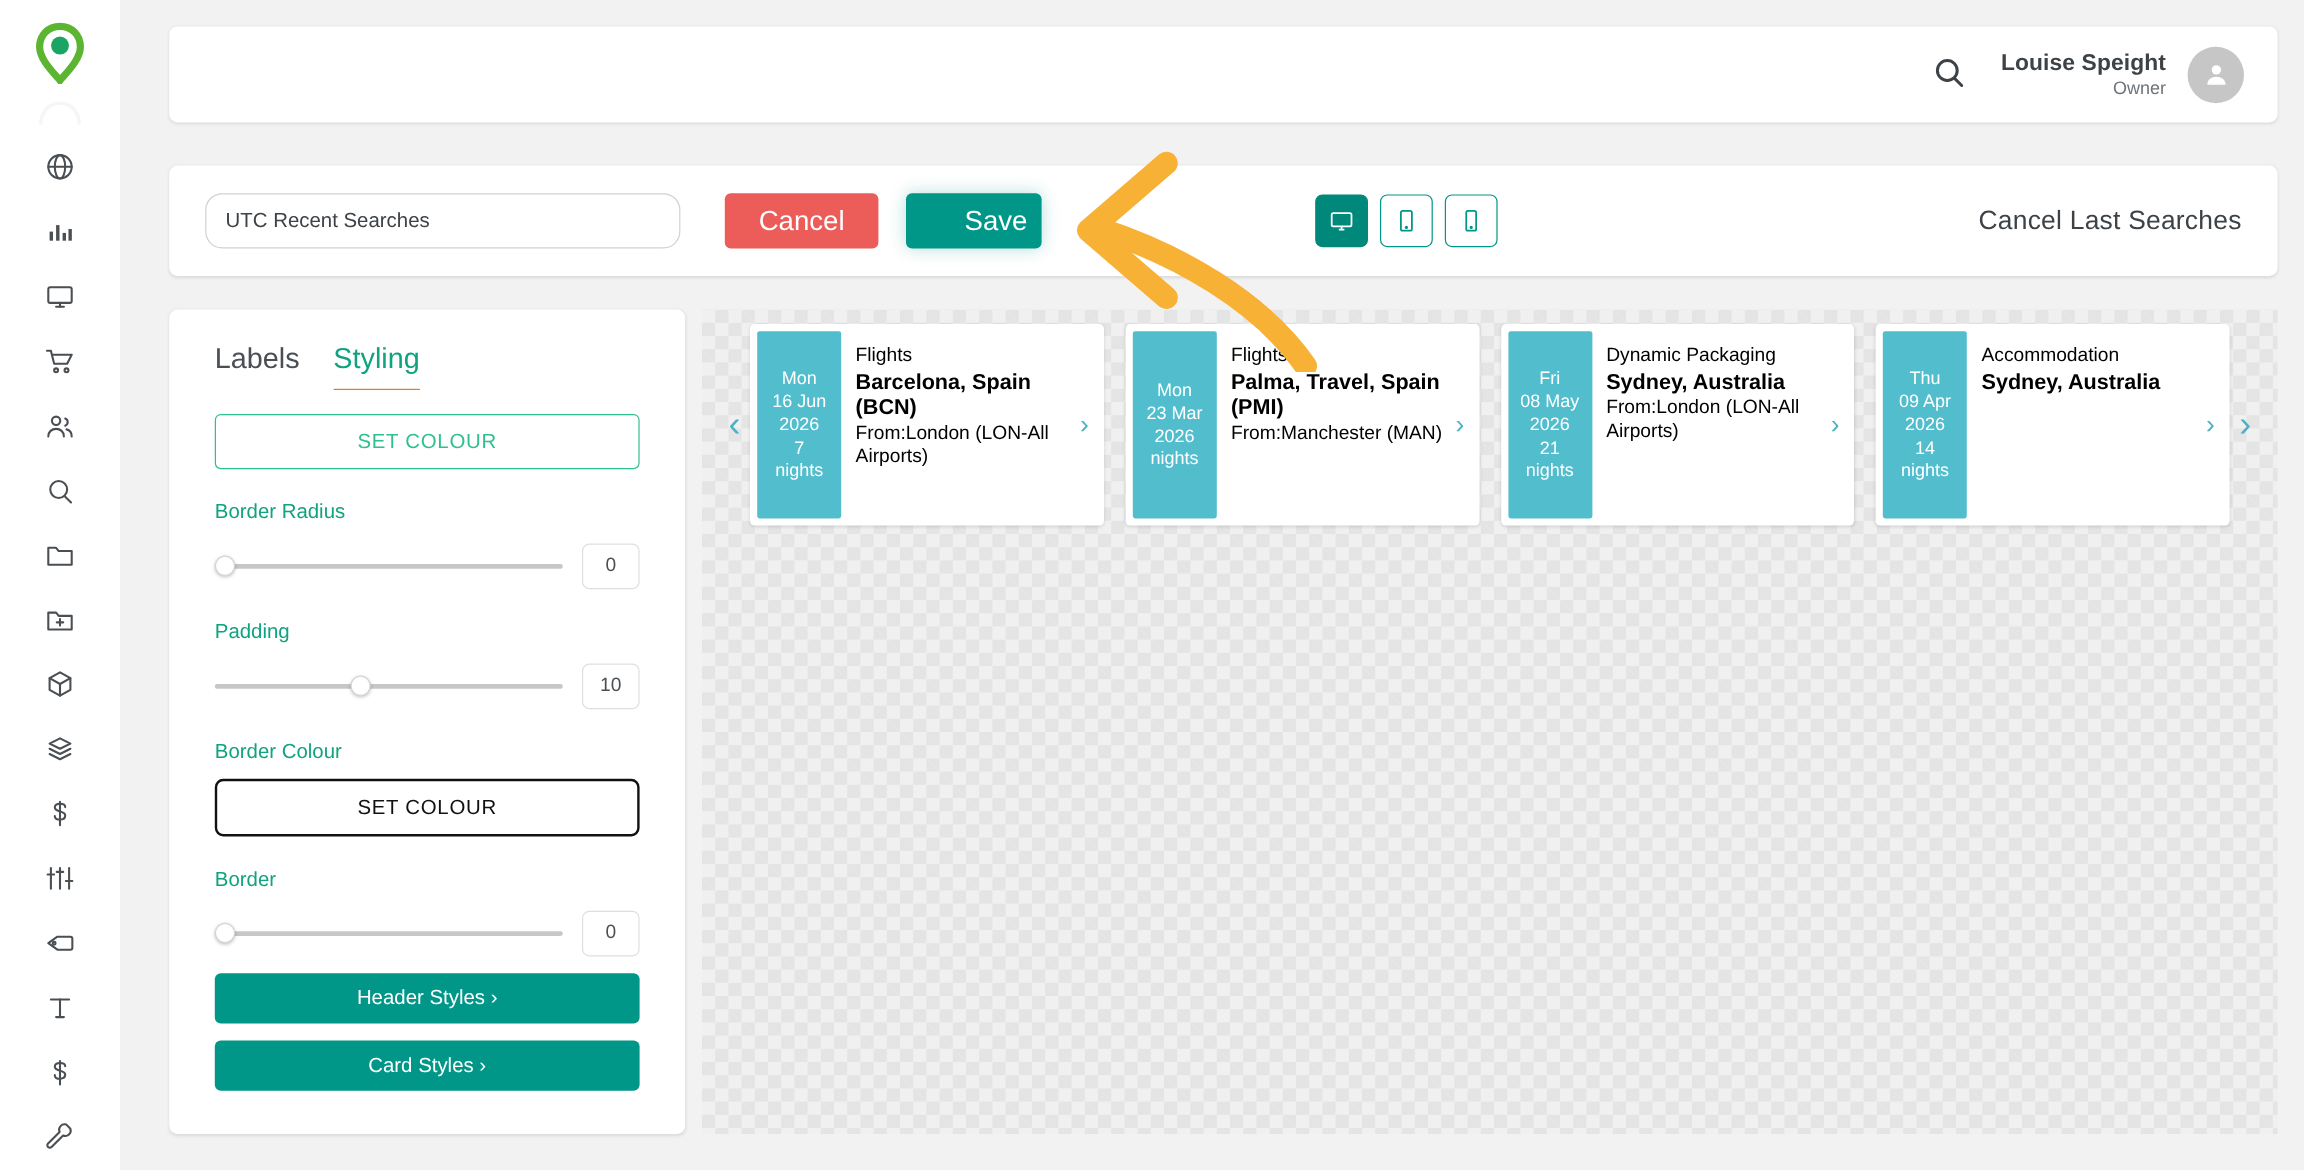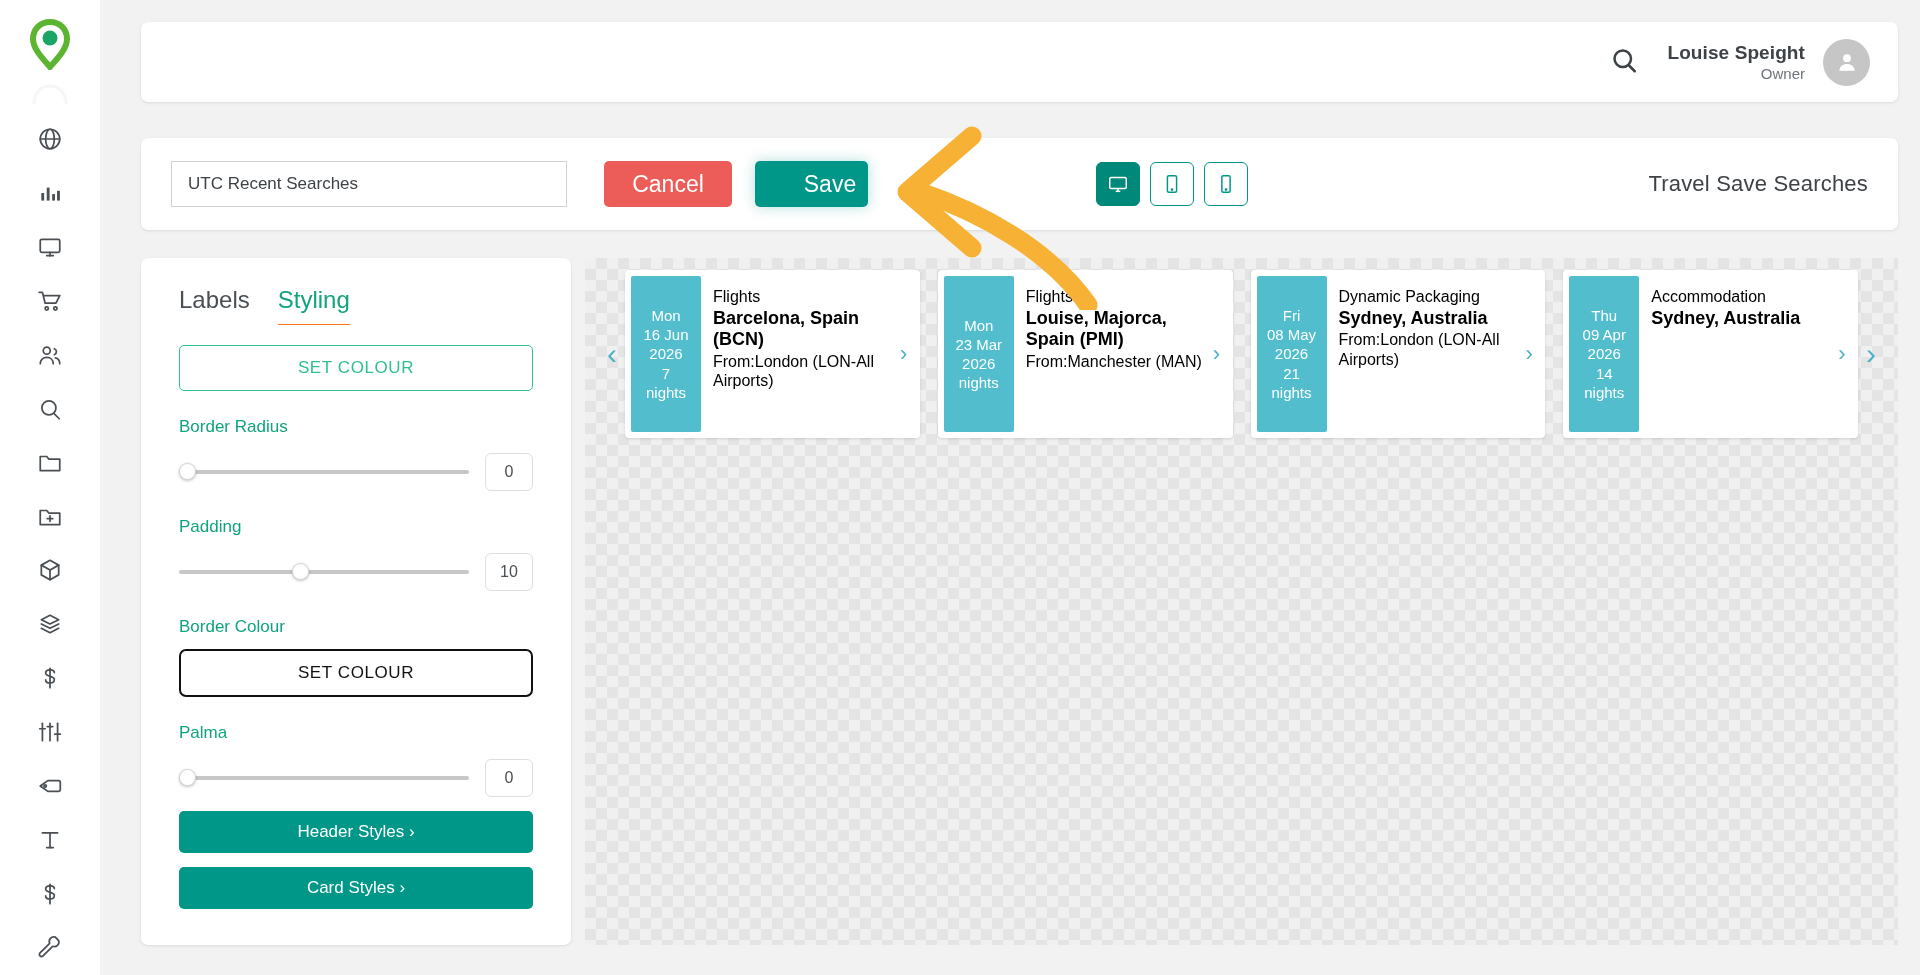--- a/index.html
+++ b/index.html
@@ -46,21 +46,21 @@
   .avatar svg { width: 26px; height: 26px; }
   .avatar svg * { fill: #fff; }
 
   
   #toolbar {
     position: absolute; left: 141px; top: 138px; width: 1757px; height: 92px;
     background: #fff; border-radius: 7px; box-shadow: 0 1px 3px rgba(0,0,0,.10);
     display: flex; align-items: center; padding: 0 30px;
   }
   #name-input {
-    width: 396px; height: 46px; border: 1px solid #cfd2d5; border-radius: 0;
+    width: 396px; height: 46px; border: 1px solid #cfd2d5; border-radius: 14px;
     padding: 0 16px; font-size: 17px; color: #3d4247;
     font-family: "Liberation Sans", sans-serif; background: #fff; outline: none;
   }
   .tb-btn {
     height: 46px; border: none; border-radius: 5px; color: #fff; font-size: 23px;
     font-family: "Liberation Sans", sans-serif; cursor: pointer;
   }
   #cancel-btn { width: 128px; background: #ec5c58; margin-left: 37px; }
   #save-btn { width: 113px; background: #009688; margin-left: 23px;
               box-shadow: 0 0 14px rgba(0,150,136,.30); padding-left: 37px; }
@@ -339,21 +339,21 @@
           </svg>
       </div>
       <div class="device-btn">
         <svg viewBox="0 0 24 24">
             <rect x="7.5" y="3" width="9" height="18" rx="1.6"></rect>
             <circle cx="12" cy="18" r=".7" fill="#009688" stroke="none"></circle>
           </svg>
       </div>
     </div>
 
-    <div id="widget-title">Travel Save Searches</div>
+    <div id="widget-title">Cancel Last Searches</div>
   </div>
 
   <div id="style-panel">
     <div class="tabs">
       <div class="tab">Labels</div>
       <div class="tab active">Styling</div>
     </div>
 
     <button class="colour-btn-green">SET COLOUR</button>
 
@@ -371,21 +371,21 @@
       <div class="slider">
         <div class="track"></div>
         <div class="knob" style="left:39%;"></div>
       </div>
       <input class="num-input" value="10" style="">
     </div>
 
     <div class="field-label">Border Colour</div>
     <button class="colour-btn-black">SET COLOUR</button>
 
-    <div class="field-label">Palma</div>
+    <div class="field-label">Border</div>
     <div class="slider-row">
       <div class="slider">
         <div class="track"></div>
         <div class="knob" style="left:0;"></div>
       </div>
       <input class="num-input" value="0" style="">
     </div>
 
     <button class="styles-btn">Header Styles  ›</button>
     <button class="styles-btn">Card Styles  ›</button>
@@ -416,21 +416,21 @@
         <div class="rs-card">
           <div class="rs-date">
             <span>Mon</span>
             <span>23 Mar</span>
             <span>2026</span>
             <span></span>
             <span>nights</span>
           </div>
           <div class="rs-body">
             <div class="rs-type">Flights</div>
-            <div class="rs-dest">Louise, Majorca, Spain (PMI)</div>
+            <div class="rs-dest">Palma, Travel, Spain (PMI)</div>
             <div class="rs-from">From:Manchester (MAN)</div>
           </div>
           <div class="rs-chev">›</div>
         </div>
 
         <div class="rs-card">
           <div class="rs-date">
             <span>Fri</span>
             <span>08 May</span>
             <span>2026</span>

